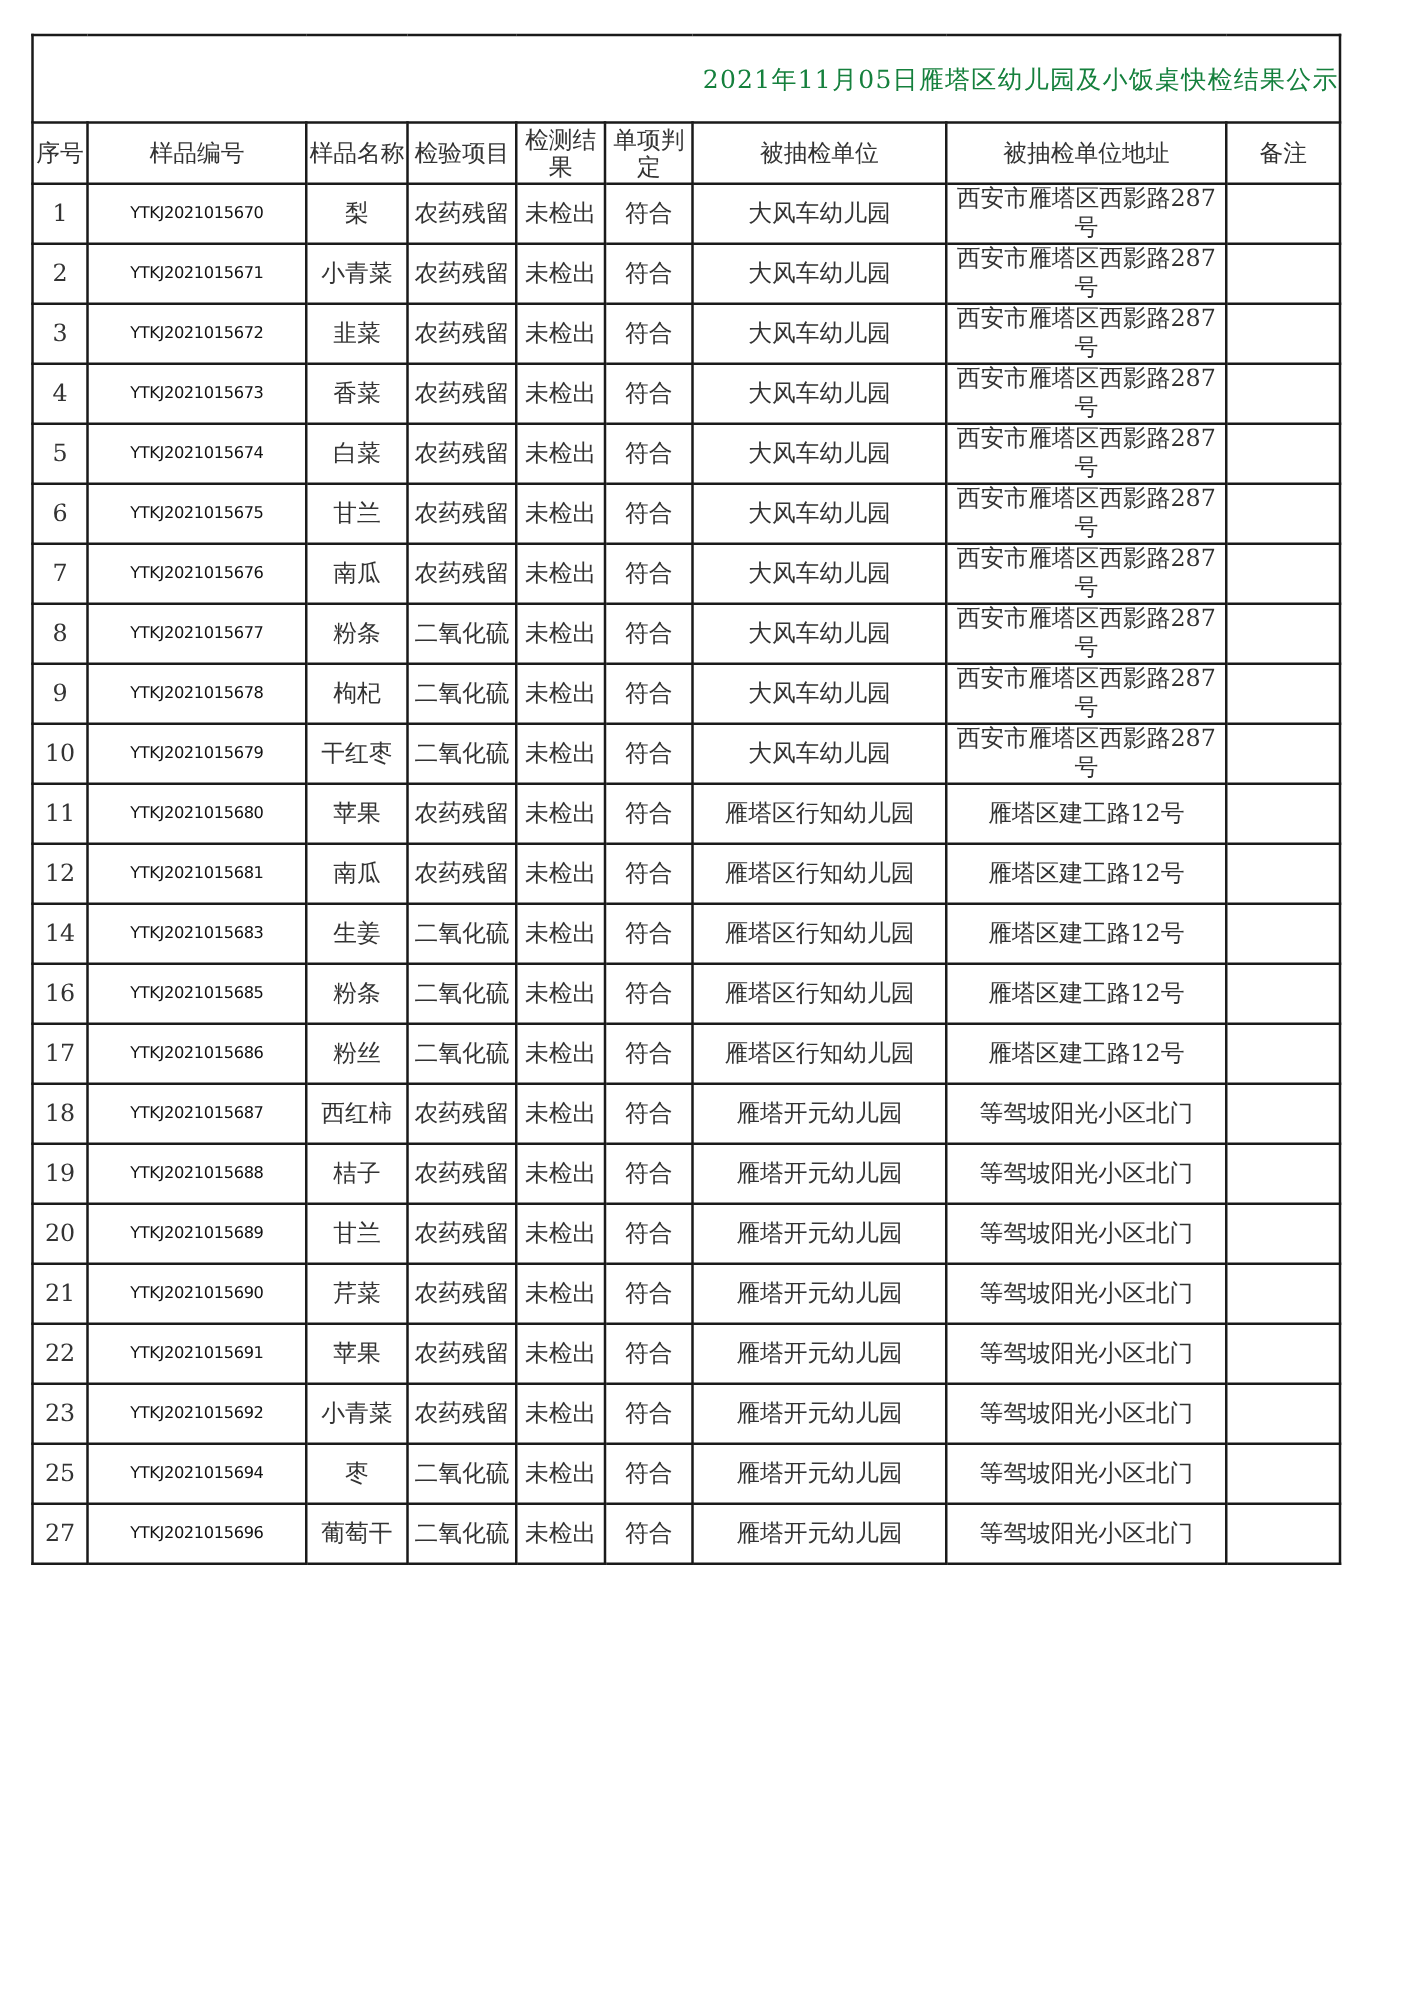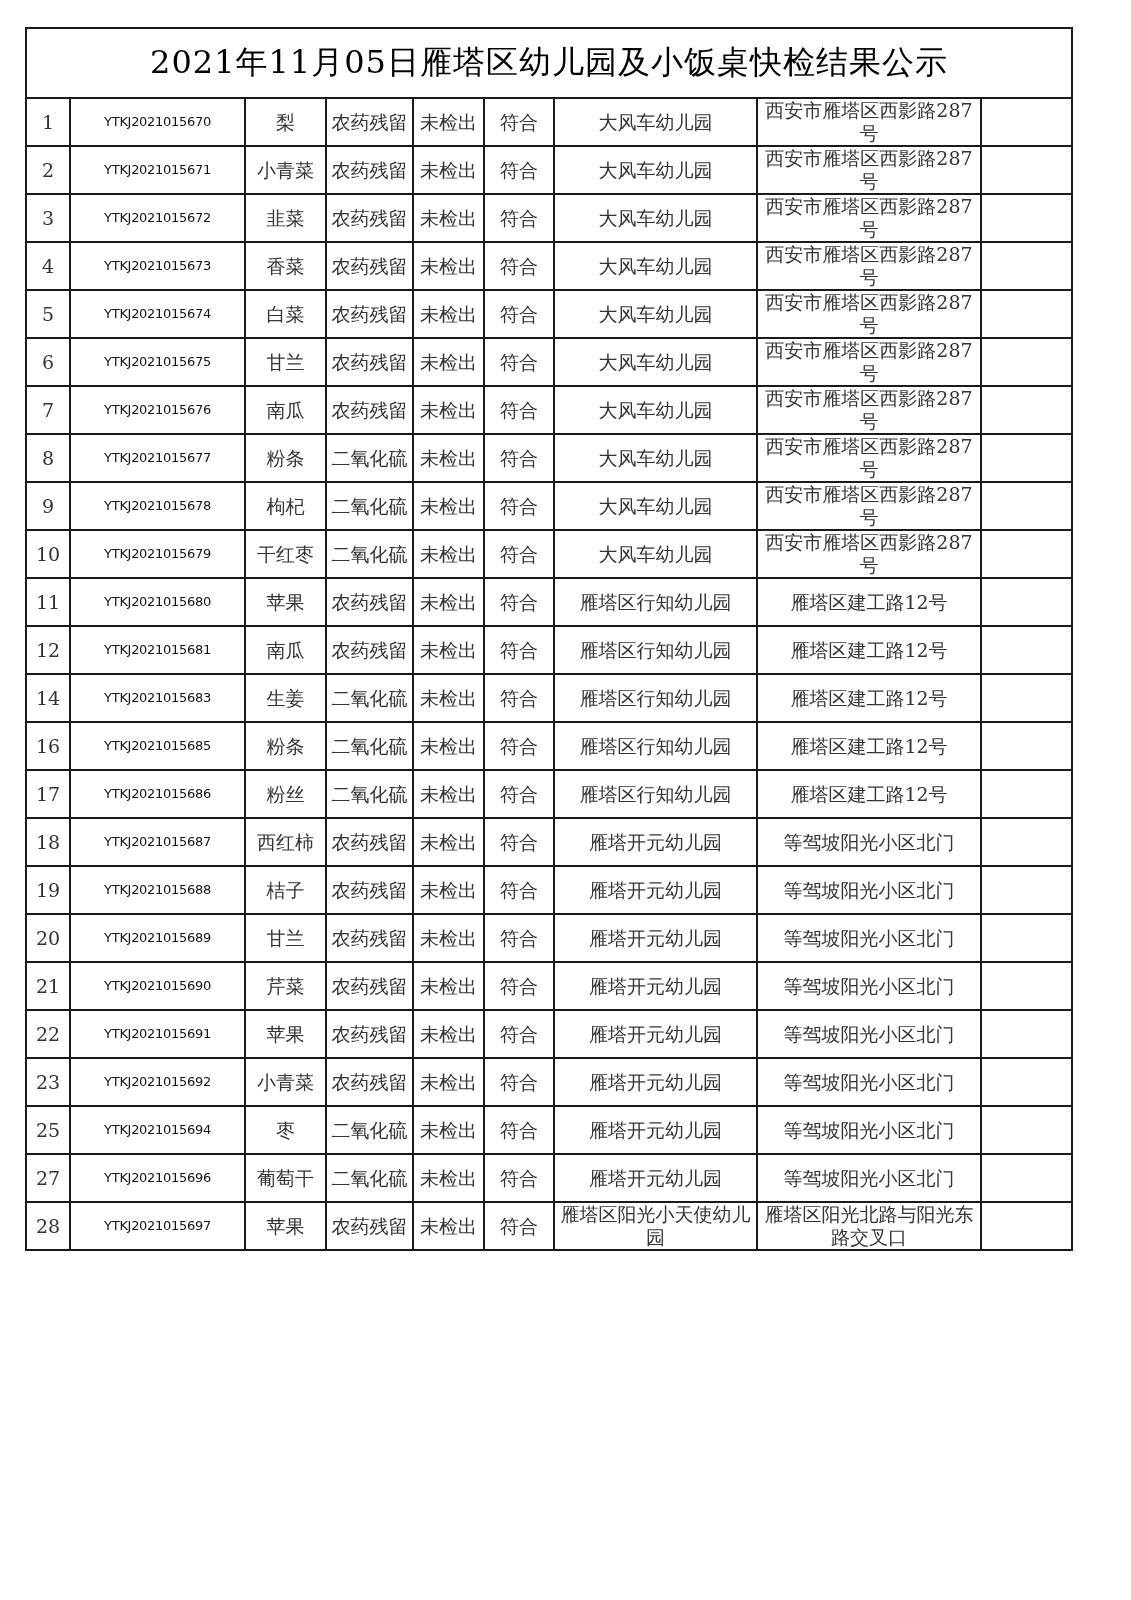--- a/index.html
+++ b/index.html
@@ -28,23 +28,24 @@
   td, th {
     border: 2px solid #1a1a1a;
     text-align: center;
     vertical-align: middle;
     padding: 0;
     overflow: hidden;
     font-weight: normal;
   }
   .title-cell {
     height: 68px;
-    font-size: 32px;
+    font-size: 20px;
     letter-spacing: 1px;
-    color: #000000;
+    color: #15803d;
+    text-align: right;
   }
   .hdr th {
     height: 47px;
     font-size: 19px;
     line-height: 22px;
     color: #333;
   }
   .data-row td {
     height: 46px;
     font-size: 19px;
@@ -78,20 +79,31 @@
       <col style="width:71px">
       <col style="width:70px">
       <col style="width:203px">
       <col style="width:224px">
       <col style="width:91px">
     </colgroup>
     <thead>
       <tr>
         <td class="title-cell" colspan="9">2021年11月05日雁塔区幼儿园及小饭桌快检结果公示</td>
       </tr>
+      <tr class="hdr">
+        <th>序号</th>
+        <th>样品编号</th>
+        <th>样品名称</th>
+        <th>检验项目</th>
+        <th>检测结果</th>
+        <th>单项判定</th>
+        <th>被抽检单位</th>
+        <th>被抽检单位地址</th>
+        <th>备注</th>
+      </tr>
     </thead>
     <tbody id="rows">
         <tr class="data-row">
           <td class="idx">1</td>
           <td class="code">YTKJ2021015670</td>
           <td>梨</td>
           <td>农药残留</td>
           <td>未检出</td>
           <td>符合</td>
           <td class="addr">大风车幼儿园</td>
@@ -331,28 +343,17 @@
         </tr>
         <tr class="data-row">
           <td class="idx">27</td>
           <td class="code">YTKJ2021015696</td>
           <td>葡萄干</td>
           <td>二氧化硫</td>
           <td>未检出</td>
           <td>符合</td>
           <td class="addr">雁塔开元幼儿园</td>
           <td class="addr">等驾坡阳光小区北门</td>
-          <td></td>
-        </tr>
-        <tr class="data-row">
-          <td class="idx">28</td>
-          <td class="code">YTKJ2021015697</td>
-          <td>苹果</td>
-          <td>农药残留</td>
-          <td>未检出</td>
-          <td>符合</td>
-          <td class="addr">雁塔区阳光小天使幼儿园</td>
-          <td class="addr">雁塔区阳光北路与阳光东路交叉口</td>
           <td></td>
         </tr>
       </tbody>
   </table>
 </div>
 
 </body></html>

